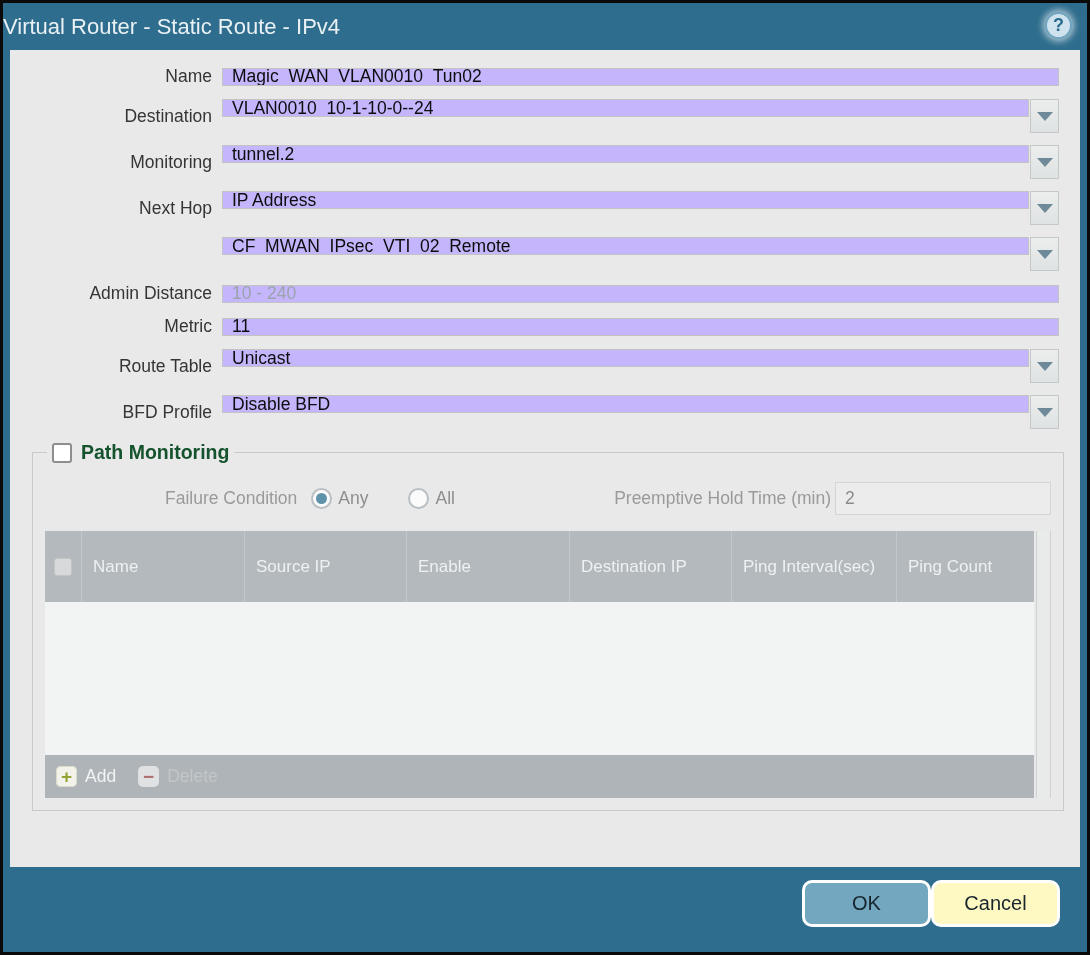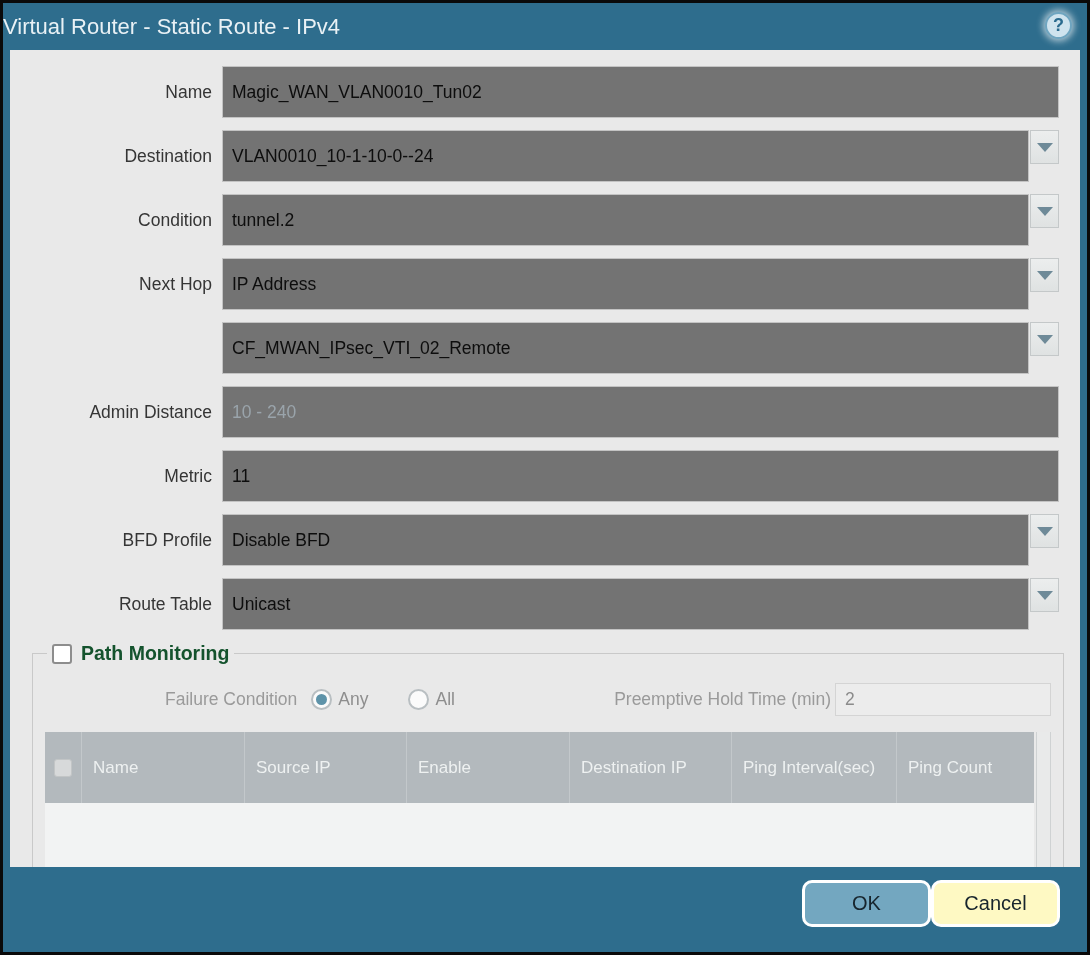--- a/index.html
+++ b/index.html
@@ -38,22 +38,22 @@
 
   
   .form-row{ display:flex; align-items:center; margin:0 21px 12px 0; }
   .form-row .flabel{
     width:212px; flex:0 0 212px;
     text-align:right; padding-right:10px;
     font-size:17.5px; color:#353535;
   }
   .ctrl{ flex:1; display:flex; align-items:stretch; }
   .tinput{
-    flex:1; height:52px;
-    border:1px solid #c3c3c3; background:#737373;
+    flex:1; height:18px;
+    border:1px solid #c3c3c3; background:#c4b5fd;
     padding:0 9px; font-size:17.5px; color:#0d0d0d;
     font-family:"Liberation Sans", sans-serif;
     outline:none; min-width:0;
   }
   .tinput::placeholder{ color:#9aa4ab; }
   .ddbtn{
     width:29px; flex:0 0 29px; height:34px; margin-left:1px;
     background:linear-gradient(#eceeee,#dfe2e2);
     border:1px solid #c4c8c9;
     display:flex; align-items:center; justify-content:center;
@@ -191,21 +191,21 @@
       <span class="flabel">Destination</span>
       <div class="ctrl">
         <input class="tinput" type="text" value="VLAN0010_10-1-10-0--24" style="">
         <span class="ddbtn">
           <span class="tri-down"></span>
         </span>
       </div>
     </div>
 
     <div class="form-row">
-      <span class="flabel">Condition</span>
+      <span class="flabel">Monitoring</span>
       <div class="ctrl">
         <input class="tinput" type="text" value="tunnel.2" style="">
         <span class="ddbtn">
           <span class="tri-down"></span>
         </span>
       </div>
     </div>
 
     <div class="form-row">
       <span class="flabel">Next Hop</span>
@@ -235,33 +235,33 @@
     </div>
 
     <div class="form-row">
       <span class="flabel">Metric</span>
       <div class="ctrl">
         <input class="tinput" type="text" value="11" style="">
       </div>
     </div>
 
     <div class="form-row">
+      <span class="flabel">Route Table</span>
+      <div class="ctrl">
+        <input class="tinput" type="text" value="Unicast" style="">
+        <span class="ddbtn">
+          <span class="tri-down"></span>
+        </span>
+      </div>
+    </div>
+
+    <div class="form-row">
       <span class="flabel">BFD Profile</span>
       <div class="ctrl">
         <input class="tinput" type="text" value="Disable BFD" style="">
-        <span class="ddbtn">
-          <span class="tri-down"></span>
-        </span>
-      </div>
-    </div>
-
-    <div class="form-row">
-      <span class="flabel">Route Table</span>
-      <div class="ctrl">
-        <input class="tinput" type="text" value="Unicast" style="">
         <span class="ddbtn">
           <span class="tri-down"></span>
         </span>
       </div>
     </div>
 
     <fieldset class="pm-fieldset">
       <legend class="pm-legend">
         <span class="pm-checkbox"></span>
         <span class="pm-title">Path Monitoring</span>

